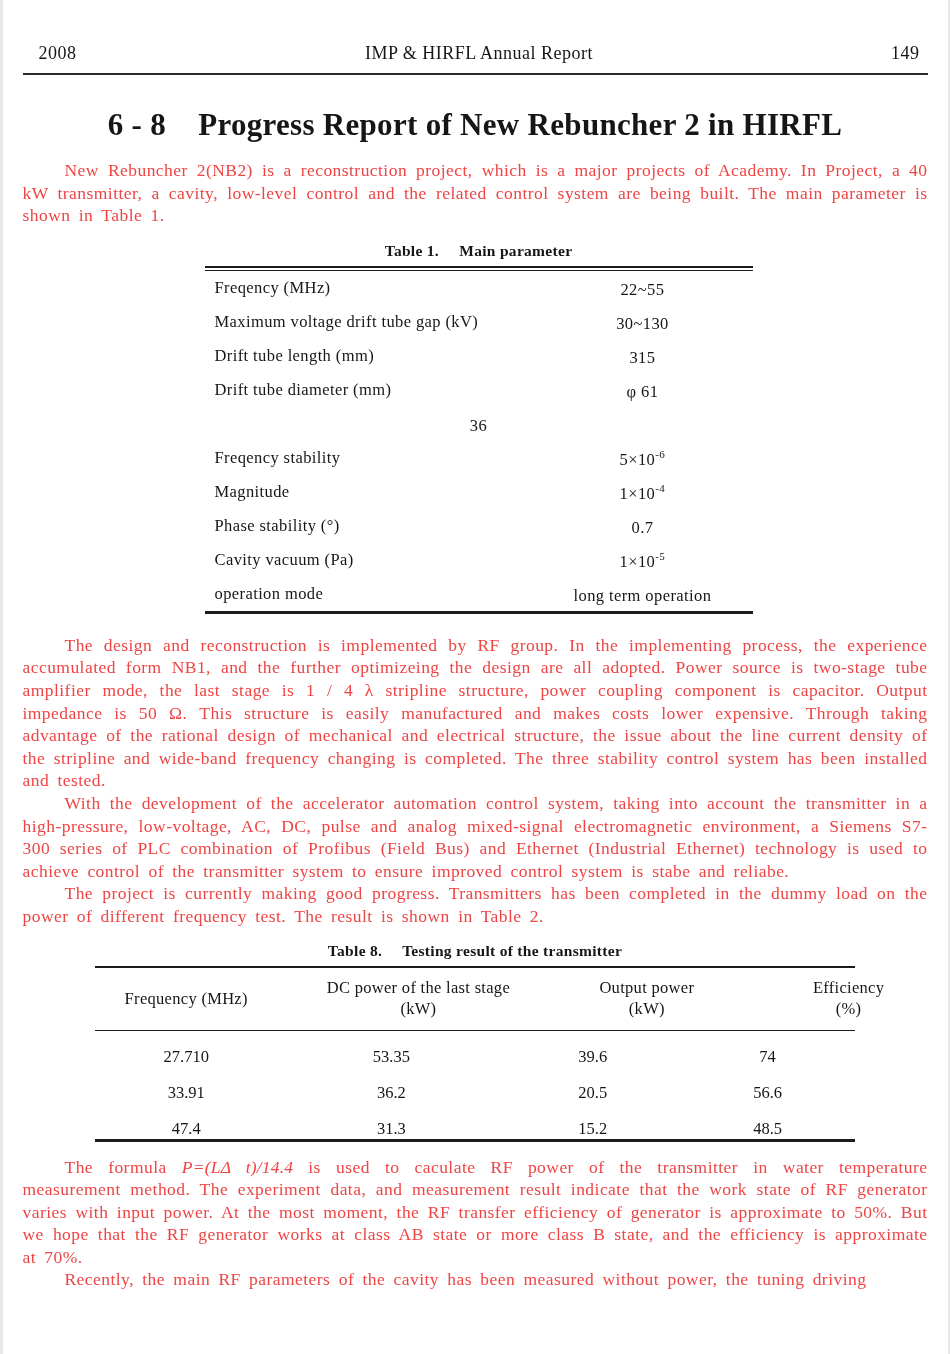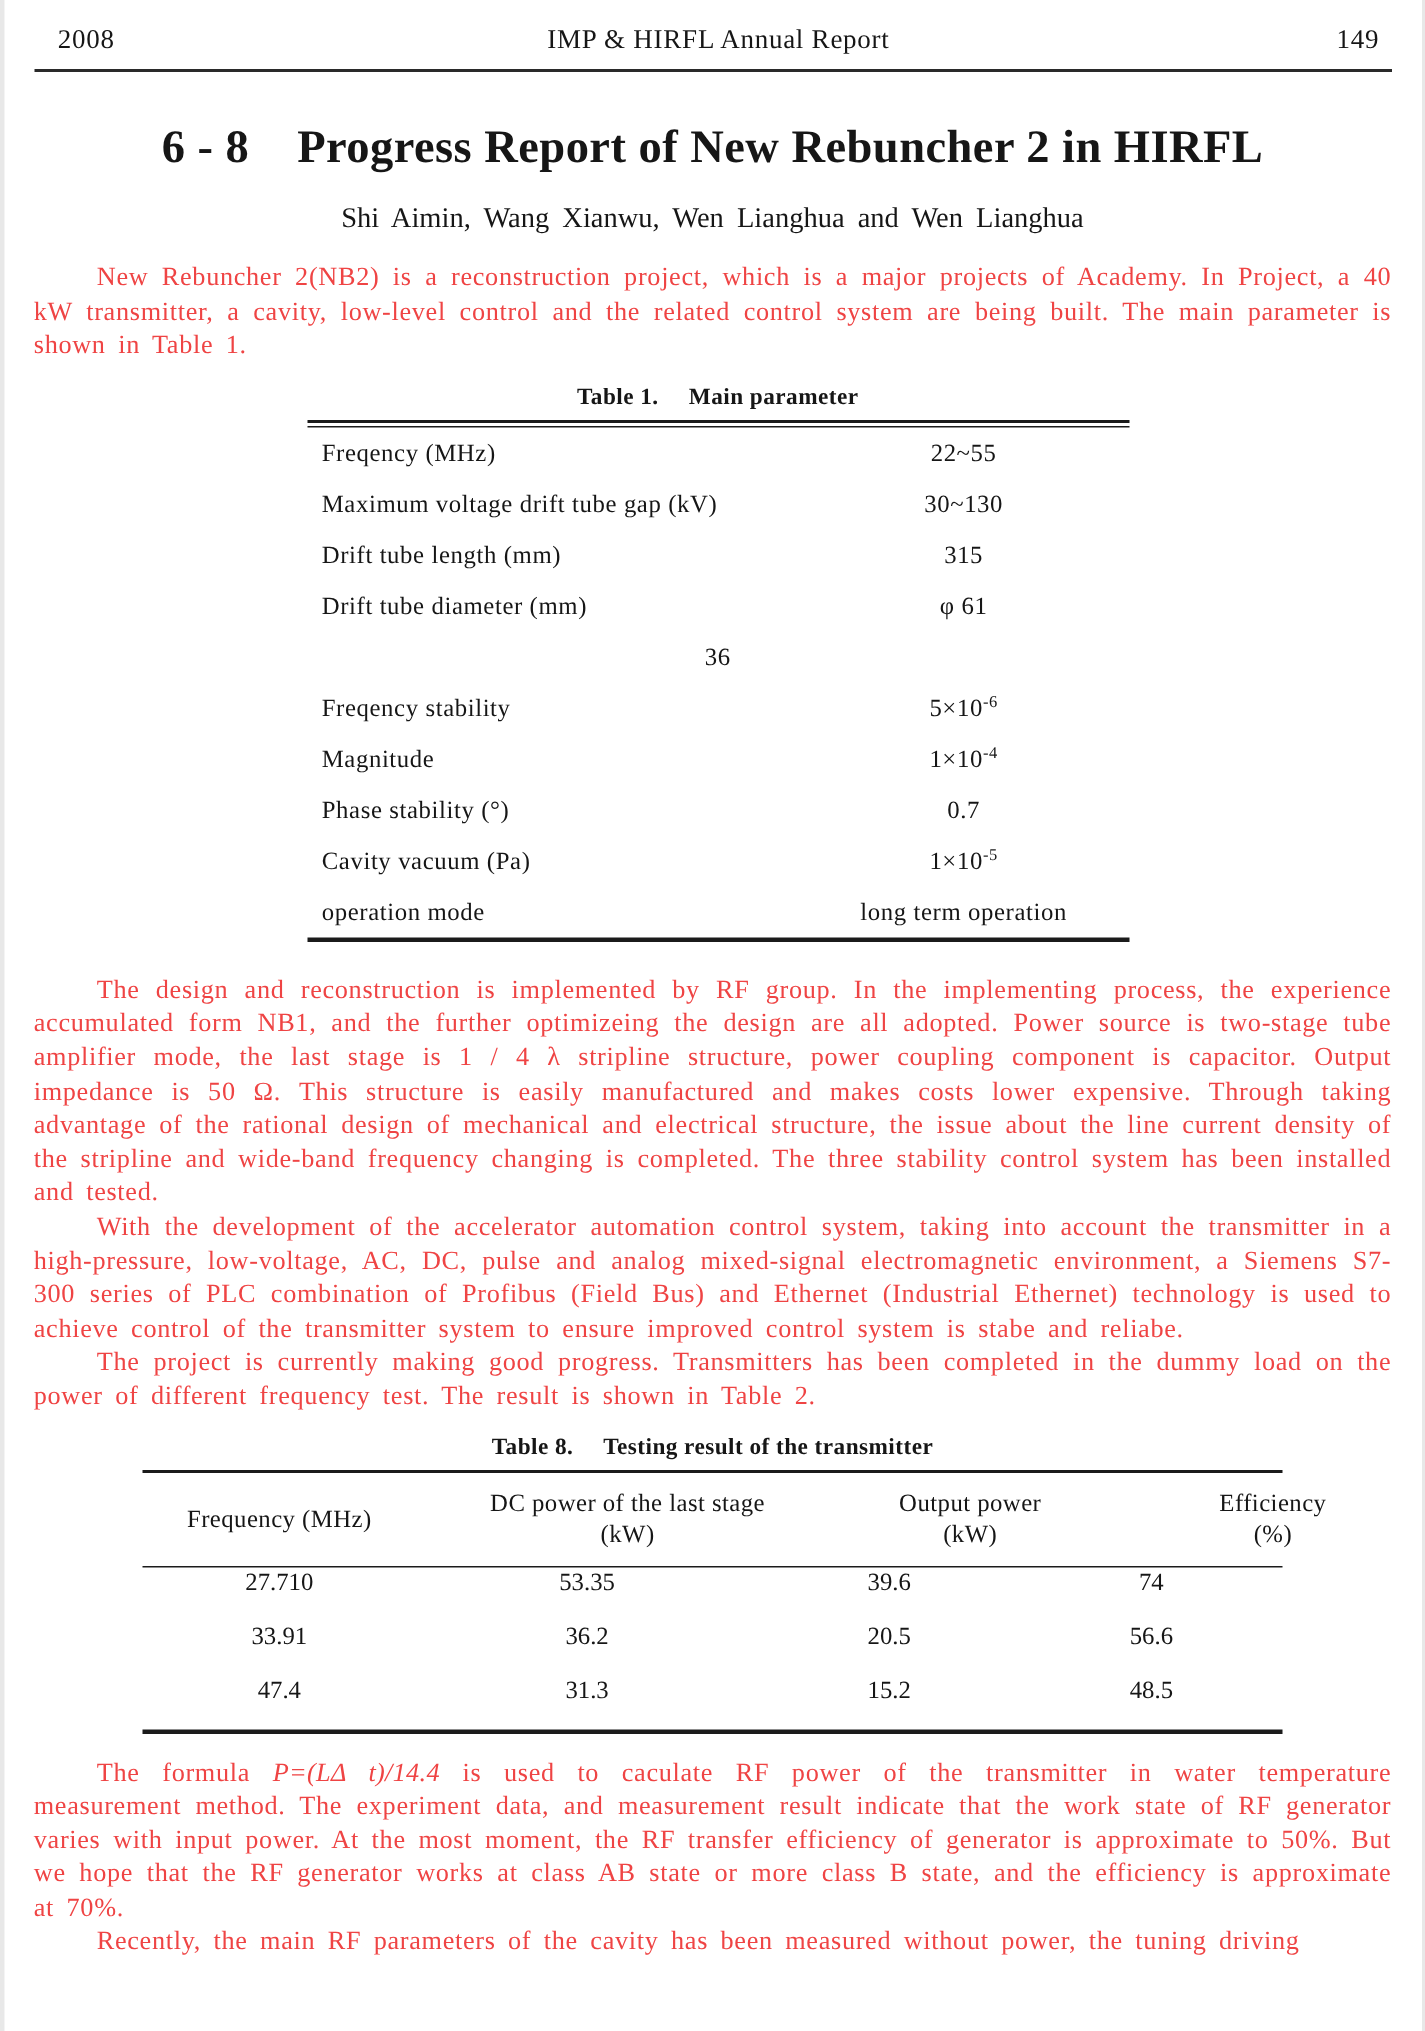--- a/index.html
+++ b/index.html
@@ -9,21 +9,21 @@
     position:relative;overflow:hidden;box-sizing:border-box;
     padding:14px 20px 0 20px;margin:0 auto;
   }
   
   .running-head{
     display:grid;grid-template-columns:1fr auto 1fr;align-items:baseline;
     font-size:18px;padding:2px 8px 0 16px;letter-spacing:0.5px;
   }
   .rh-left{text-align:left;}
   .rh-center{text-align:center;}
-  .rh-right{text-align:right;}
+  .rh-right{text-align:right;margin-top:27px;}
   .head-rule{border-bottom:2px solid #2a2a2a;margin-top:9px;}
   
   .title{
     text-align:center;font-weight:bold;font-size:31px;line-height:36px;
     margin:32px 0 0 0;letter-spacing:0.3px;
   }
   .title .title-text{margin-left:24px;}
   .authors{text-align:center;font-size:19px;margin-top:19px;word-spacing:4px;}
   
   .body-par{
@@ -44,21 +44,21 @@
   sup{font-size:11px;}
   
   .table1-block{width:548px;margin:15px 0 0 182px;font-size:16.5px;}
   .t1-row{display:flex;align-items:center;height:34px;}
   .t1-label{flex:0 0 58%;padding-left:10px;letter-spacing:0.4px;}
   .t1-value{flex:1;text-align:center;letter-spacing:0.4px;}
   
   .table2-block{width:760px;margin:14px auto 0 auto;font-size:16.5px;}
   .t2-headrow{display:flex;align-items:center;min-height:60px;gap:27px;}
   .t2-hcell{text-align:center;line-height:21px;letter-spacing:0.3px;}
-  .t2-row{display:flex;align-items:flex-start;height:36px;}
+  .t2-row{display:flex;align-items:flex-end;height:36px;}
   .t2-cell{text-align:center;}
   .c1{flex:0 0 24%;}
   .c2{flex:0 0 30%;}
   .c3{flex:0 0 23%;}
   .c4{flex:0 0 23%;}
 </style>
 </head>
 <body>
 
 <div class="page">
@@ -68,21 +68,20 @@
     <span class="rh-center">IMP &amp; HIRFL Annual Report</span>
     <span class="rh-right">149</span>
   </header>
   <div class="head-rule"></div>
 
   <h1 class="title">
     <span>6 - 8</span>
     <span class="title-text">Progress Report of New Rebuncher 2 in HIRFL</span>
   </h1>
 
-  <div class="authors">Shi Aimin, Wang Xianwu, Wen Lianghua and Wen Lianghua</div>
 
   <p class="body-par par-top">New Rebuncher 2(NB2) is a reconstruction project, which is a major projects of Academy. In Project, a 40 kW transmitter, a cavity, low-level control and the related control system are being built. The main parameter is shown in Table 1.</p>
 
   <section class="table1-block">
     <div class="tbl-caption">
       <span class="cap-label">Table 1.</span>
       <span>Main parameter</span>
     </div>
     <div class="rule-thick"></div>
     <div class="rule-thin"></div>

